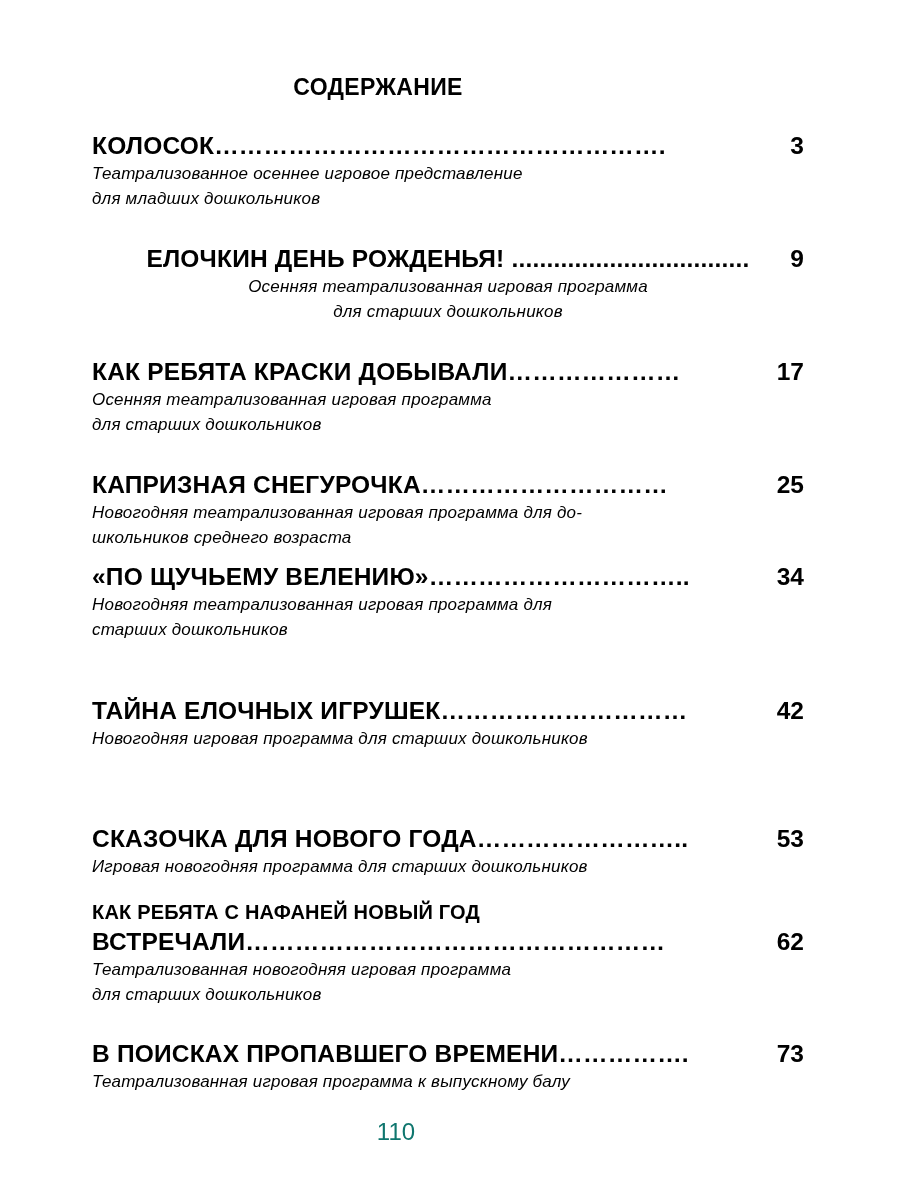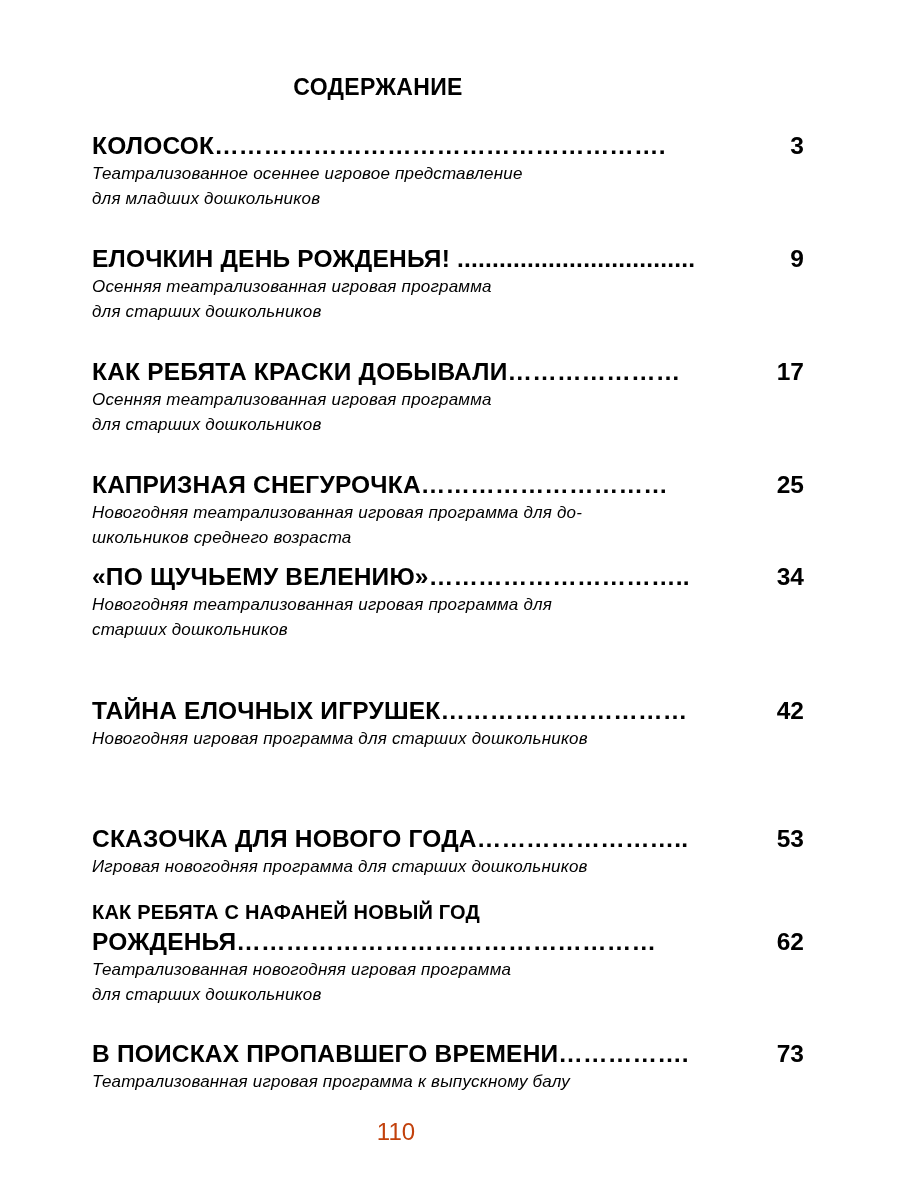--- a/index.html
+++ b/index.html
@@ -22,38 +22,38 @@
     .page-num {
       position: absolute; right: 0; top: 0;
       font-family: "Liberation Sans", sans-serif; font-weight: bold; font-size: 24.5px; line-height: 30px;
     }
     .desc {
       font-family: "Liberation Sans", sans-serif; font-style: italic; font-size: 17px; line-height: 25px;
       letter-spacing: 0.2px;
     }
     .folio {
       position: absolute; left: 0; width: 792px; top: 1118px; text-align: center;
-      font-family: "Liberation Sans", sans-serif; font-size: 24px; color: #c2410c;
+      font-family: "Liberation Sans", sans-serif; font-size: 24px; color: #0f766e;
     }
   </style>
 </head>
 <body>
 
 <div class="heading">СОДЕРЖАНИЕ</div>
 
 <div class="entry" style="top:131px;">
   <div class="title-row">
     <span class="title-text">КОЛОСОК……………………………………………….</span>
     <span class="page-num">3</span>
   </div>
   <div class="desc">Театрализованное осеннее игровое представление</div>
   <div class="desc">для младших дошкольников</div>
 </div>
 
-<div class="entry" style="top:244px;">
+<div class="entry" style="top:244px;text-align:center;">
   <div class="title-row">
     <span class="title-text">ЕЛОЧКИН ДЕНЬ РОЖДЕНЬЯ! ..................................</span>
     <span class="page-num">9</span>
   </div>
   <div class="desc">Осенняя театрализованная игровая программа</div>
   <div class="desc">для старших дошкольников</div>
 </div>
 
 <div class="entry" style="top:357px;">
   <div class="title-row">
@@ -94,21 +94,21 @@
   <div class="title-row">
     <span class="title-text">СКАЗОЧКА ДЛЯ НОВОГО ГОДА……………………..</span>
     <span class="page-num">53</span>
   </div>
   <div class="desc">Игровая новогодняя программа для старших дошкольников</div>
 </div>
 
 <div class="entry" style="top:897px;">
   <div class="title-line1">КАК РЕБЯТА С НАФАНЕЙ НОВЫЙ ГОД</div>
   <div class="title-row">
-    <span class="title-text">РОЖДЕНЬЯ……………………………………………</span>
+    <span class="title-text">ВСТРЕЧАЛИ……………………………………………</span>
     <span class="page-num">62</span>
   </div>
   <div class="desc">Театрализованная новогодняя игровая программа</div>
   <div class="desc">для старших дошкольников</div>
 </div>
 
 <div class="entry" style="top:1039px;">
   <div class="title-row">
     <span class="title-text">В ПОИСКАХ ПРОПАВШЕГО ВРЕМЕНИ…………….</span>
     <span class="page-num">73</span>

